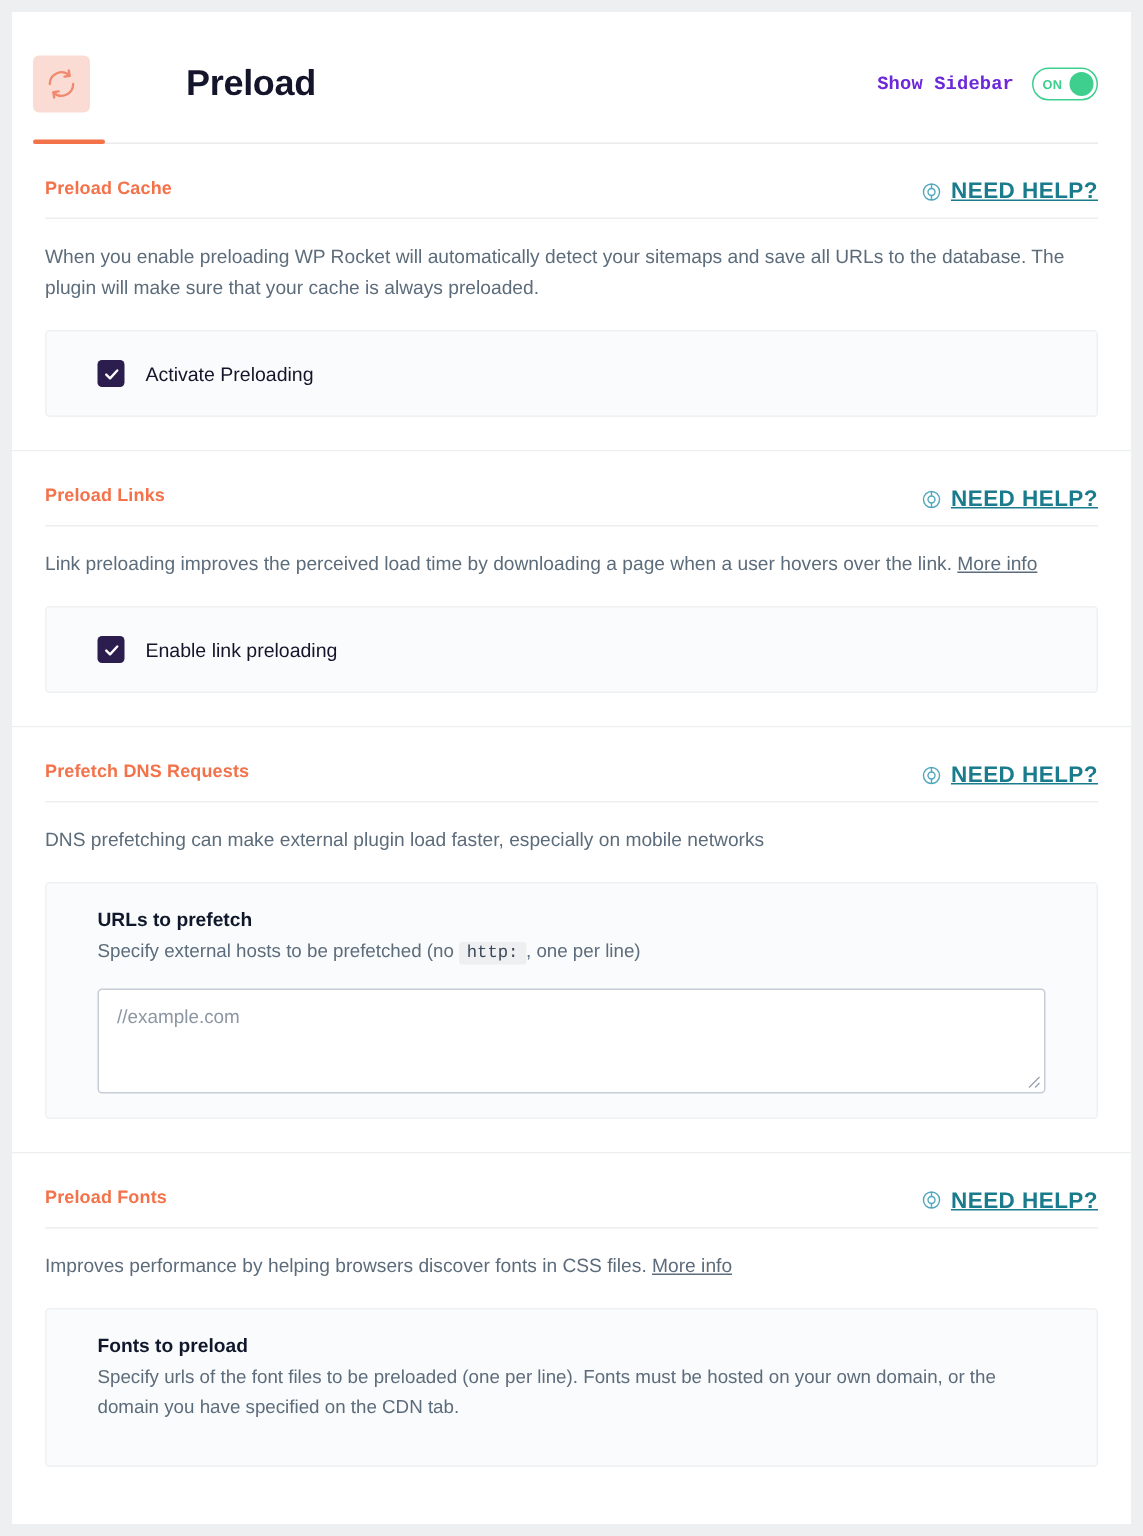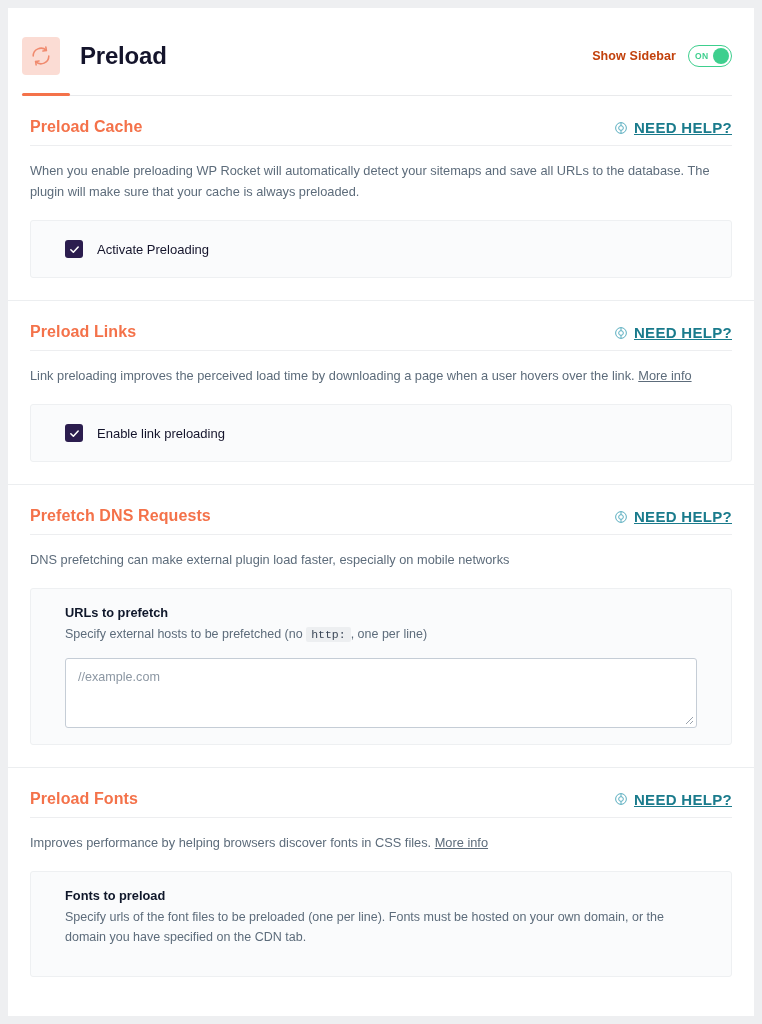--- a/index.html
+++ b/index.html
@@ -31,20 +31,21 @@
     position: relative;
     height: 88px;
     background: #ffffff;
   }
   .header-inner {
     display: flex;
     align-items: center;
     height: 96px;
     padding: 0 22px 0 14px;
     box-sizing: border-box;
+    gap: 44px;
   }
   .title-icon {
     width: 38px;
     height: 38px;
     border-radius: 4px;
     background: #fbdcd4;
     display: flex;
     align-items: center;
     justify-content: center;
     flex: 0 0 auto;
@@ -59,22 +60,23 @@
   }
   .header-right {
     margin-left: auto;
     display: flex;
     align-items: center;
     gap: 12px;
   }
   .sidebar-label {
     font-size: 12.5px;
     font-weight: 700;
-    color: #c2410c;
+    color: #6d28d9;
     letter-spacing: 0.1px;
+    font-family: Liberation Mono, monospace;
   }
   .toggle {
     width: 44px;
     height: 22px;
     border-radius: 12px;
     border: 1px solid #3ecf8e;
     background: #ffffff;
     display: flex;
     align-items: center;
     justify-content: flex-start;
@@ -126,21 +128,21 @@
   .section.last { border-bottom: none; }
 
   .section-head {
     display: flex;
     align-items: flex-start;
     justify-content: space-between;
     padding-bottom: 9px;
     border-bottom: 1px solid #edeef0;
   }
   .section-title {
-    font-size: 16px;
+    font-size: 12px;
     font-weight: 700;
     color: #f4724a;
     letter-spacing: 0.1px;
   }
   .need-help {
     display: flex;
     align-items: center;
     gap: 6px;
     text-decoration: none;
     padding-top: 1px;

